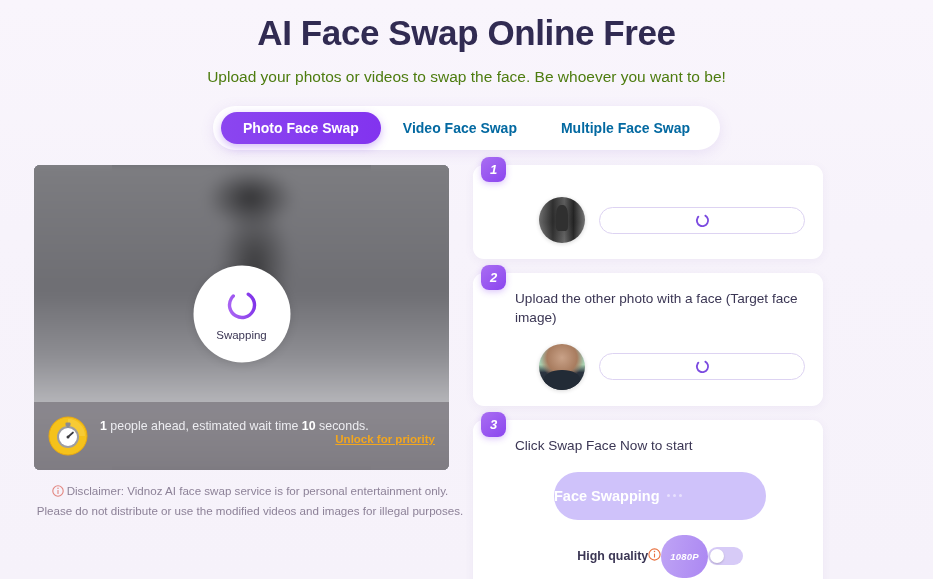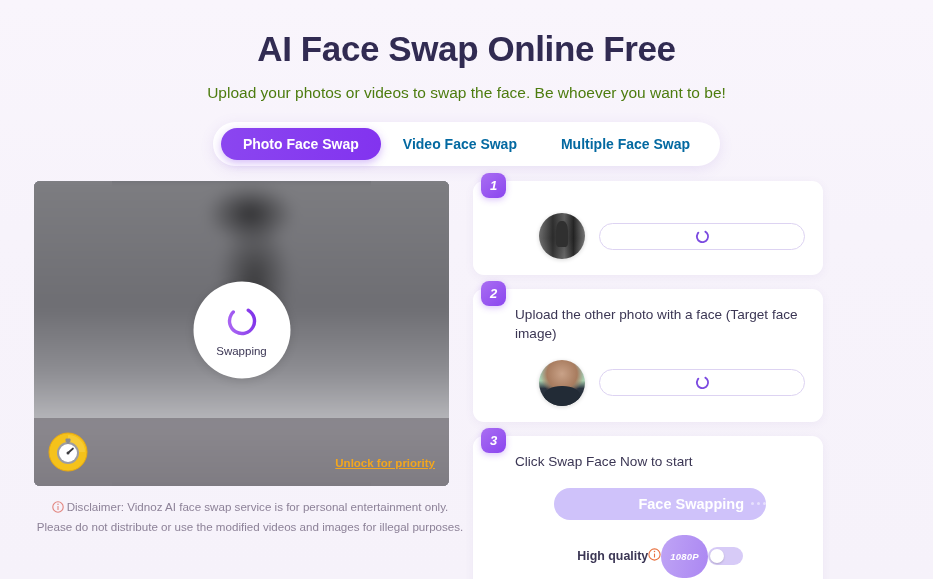--- a/index.html
+++ b/index.html
@@ -12,21 +12,21 @@
   }
   .page { position: relative; width: 933px; height: 579px; }
 
   
   .hero-title {
     text-align: center;
     font-size: 35px;
     font-weight: bold;
     letter-spacing: -0.4px;
     color: #312b52;
-    padding-top: 28px;
+    padding-top: 12px;
     line-height: 1.2;
   }
   .hero-sub {
     text-align: center;
     font-size: 15.5px;
     color: #4d7c0f;
     margin-top: 14px;
   }
 
   
@@ -120,21 +120,21 @@
   .queue-text { flex: 1; padding-top: 2px; }
   .queue-l1 {
     font-size: 12.4px; font-weight: bold; color: #ffffff;
     letter-spacing: -0.1px;
   }
   .queue-l2 {
     font-size: 12.4px; color: #ececf0; margin-top: 3px;
   }
   .queue-l2 b { color: #ffffff; }
   .unlock {
-    position: absolute; right: 14px; bottom: 17px;
+    position: absolute; right: 14px; bottom: 25px;
     font-size: 11.5px; font-weight: bold;
     color: #f2a61e;
     text-decoration: underline;
     cursor: pointer;
   }
 
   
   .disclaimer {
     margin-top: 12px;
     width: 430px;
@@ -222,23 +222,23 @@
     border: 1px solid #ddd3f2;
     border-radius: 999px;
     background: #ffffff;
     display: flex; align-items: center; justify-content: center;
     cursor: pointer;
   }
   .upload-pill .ring { width: 15px; height: 15px; }
 
   
   .swap-btn {
-    display: flex; align-items: center; justify-content: flex-end;
+    display: flex; align-items: center; justify-content: flex-start;
     gap: 7px;
-    width: 212px; height: 32px;
+    width: 212px; height: 48px;
     margin: 17px auto 0 auto;
     border-radius: 999px;
     background: #cfc2fa;
     color: #ffffff;
     font-size: 14.5px; font-weight: bold;
     cursor: not-allowed;
   }
   .dots { display: flex; gap: 3px; align-items: center; }
   .dots i {
     width: 3px; height: 3px; border-radius: 50%;
@@ -320,20 +320,21 @@
               <path d="M20 3 A17 17 0 0 1 37 20 L20 20 Z" fill="#f8d34a" opacity="0.55"></path>
               <circle cx="20" cy="21" r="11" fill="#9d9da2"></circle>
               <circle cx="20" cy="21" r="9" fill="#ffffff"></circle>
               <rect x="17.5" y="6.5" width="5" height="3.6" rx="1" fill="#8b8b90"></rect>
               <rect x="18.6" y="9" width="2.8" height="2.6" fill="#8b8b90"></rect>
               <line x1="20" y1="21" x2="25" y2="16.5" stroke="#3c3c40" stroke-width="1.7" stroke-linecap="round"></line>
               <circle cx="20" cy="21" r="1.5" fill="#3c3c40"></circle>
             </svg>
           </span>
           <div class="queue-text">
+            <div class="queue-l2"><b>1</b><span> people ahead, estimated wait time </span><b>10</b><span> seconds.</span></div>
           </div>
           <div class="unlock">Unlock for priority</div>
         </div>
       </div>
 
       <div class="disclaimer">
         <span class="disc-icon">
           <svg width="12" height="12" viewBox="0 0 12 12">
             <circle cx="6" cy="6" r="5.2" fill="none" stroke="#e2857f" stroke-width="1.1"></circle>
             <rect x="5.45" y="5" width="1.1" height="4" rx="0.5" fill="#e2857f"></rect>

